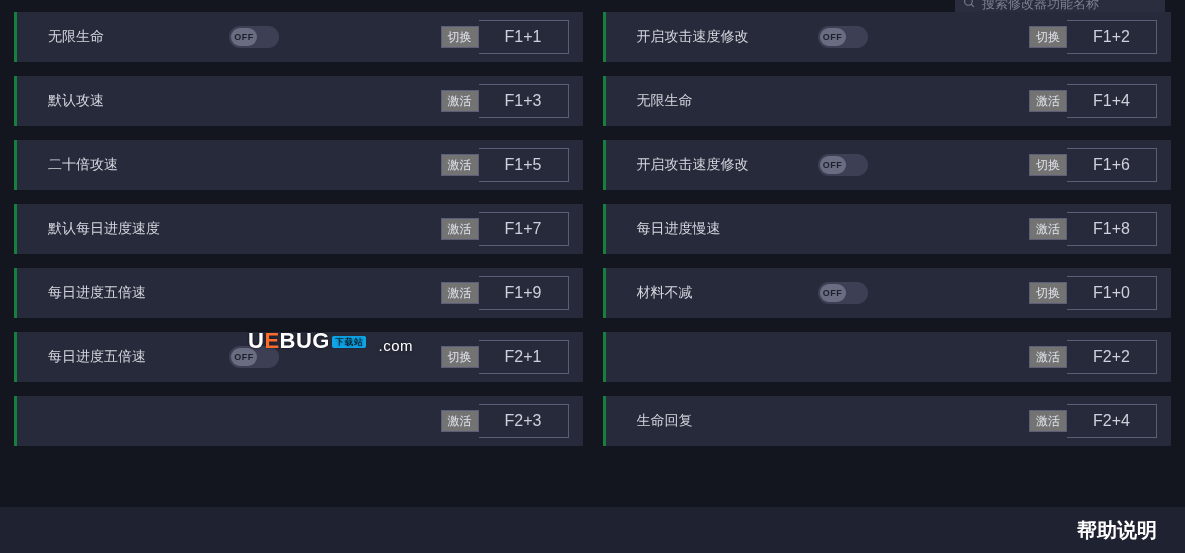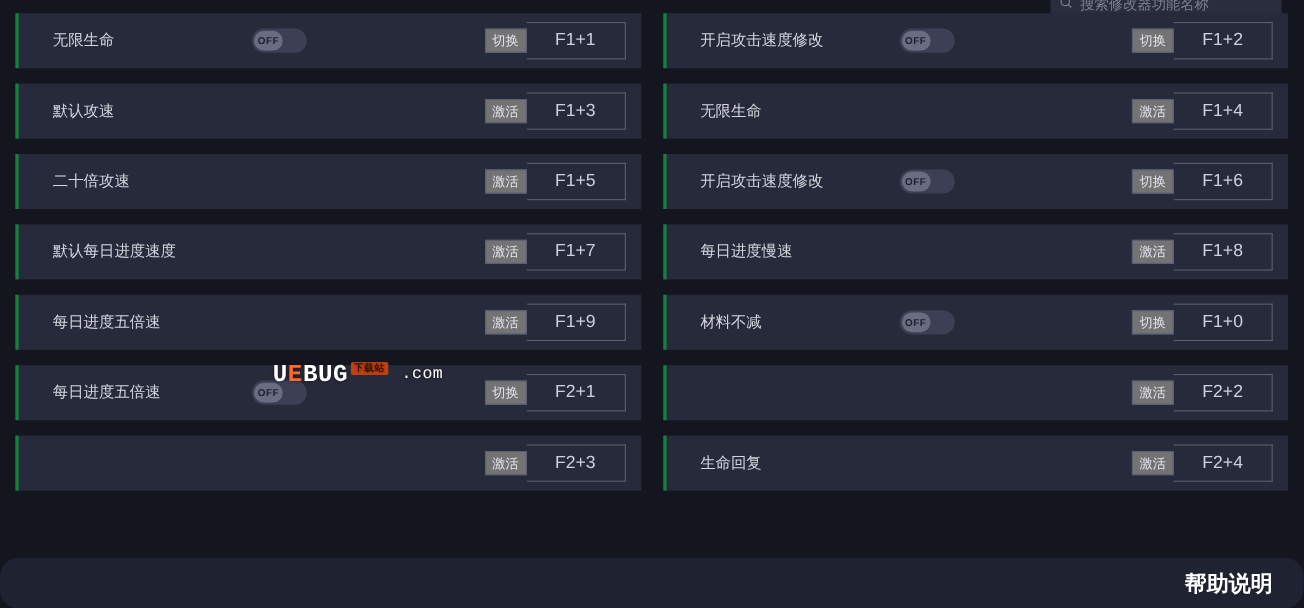--- a/index.html
+++ b/index.html
@@ -113,30 +113,29 @@
     background: transparent;
   }
   .watermark {
     position: absolute;
     top: 328px;
     left: 248px;
     color: #fff;
     font-weight: bold;
     font-size: 22px;
     display: flex;
-    align-items: center;
+    align-items: flex-end;
     letter-spacing: 0.5px;
     z-index: 10;
     text-shadow: 0 0 3px rgba(0,0,0,0.6);
-    font-family: Liberation Mono, monospace;
   }
   .watermark .dot { color: #ff6b2d; }
   .watermark .com { font-size: 15px; margin-left: 12px; font-weight: normal; }
   .watermark .tag {
-    background: #c2410c;
+    background: #0ea5e9;
     color: #000;
     font-size: 9px;
     padding: 0 3px;
     border-radius: 2px;
     margin-left: 2px;
     font-weight: normal;
     height: 12px;
     line-height: 12px;
     position: relative;
     top: -6px;
@@ -145,21 +144,20 @@
     position: absolute;
     bottom: 0;
     left: 0;
     right: 0;
     height: 46px;
     background: #1f2230;
     display: flex;
     align-items: center;
     justify-content: flex-end;
     padding-right: 28px;
-    border-radius: 17px;
   }
   .footer-text {
     color: #fff;
     font-size: 20px;
     font-weight: bold;
   }
 </style>
 </head>
 <body>
 

